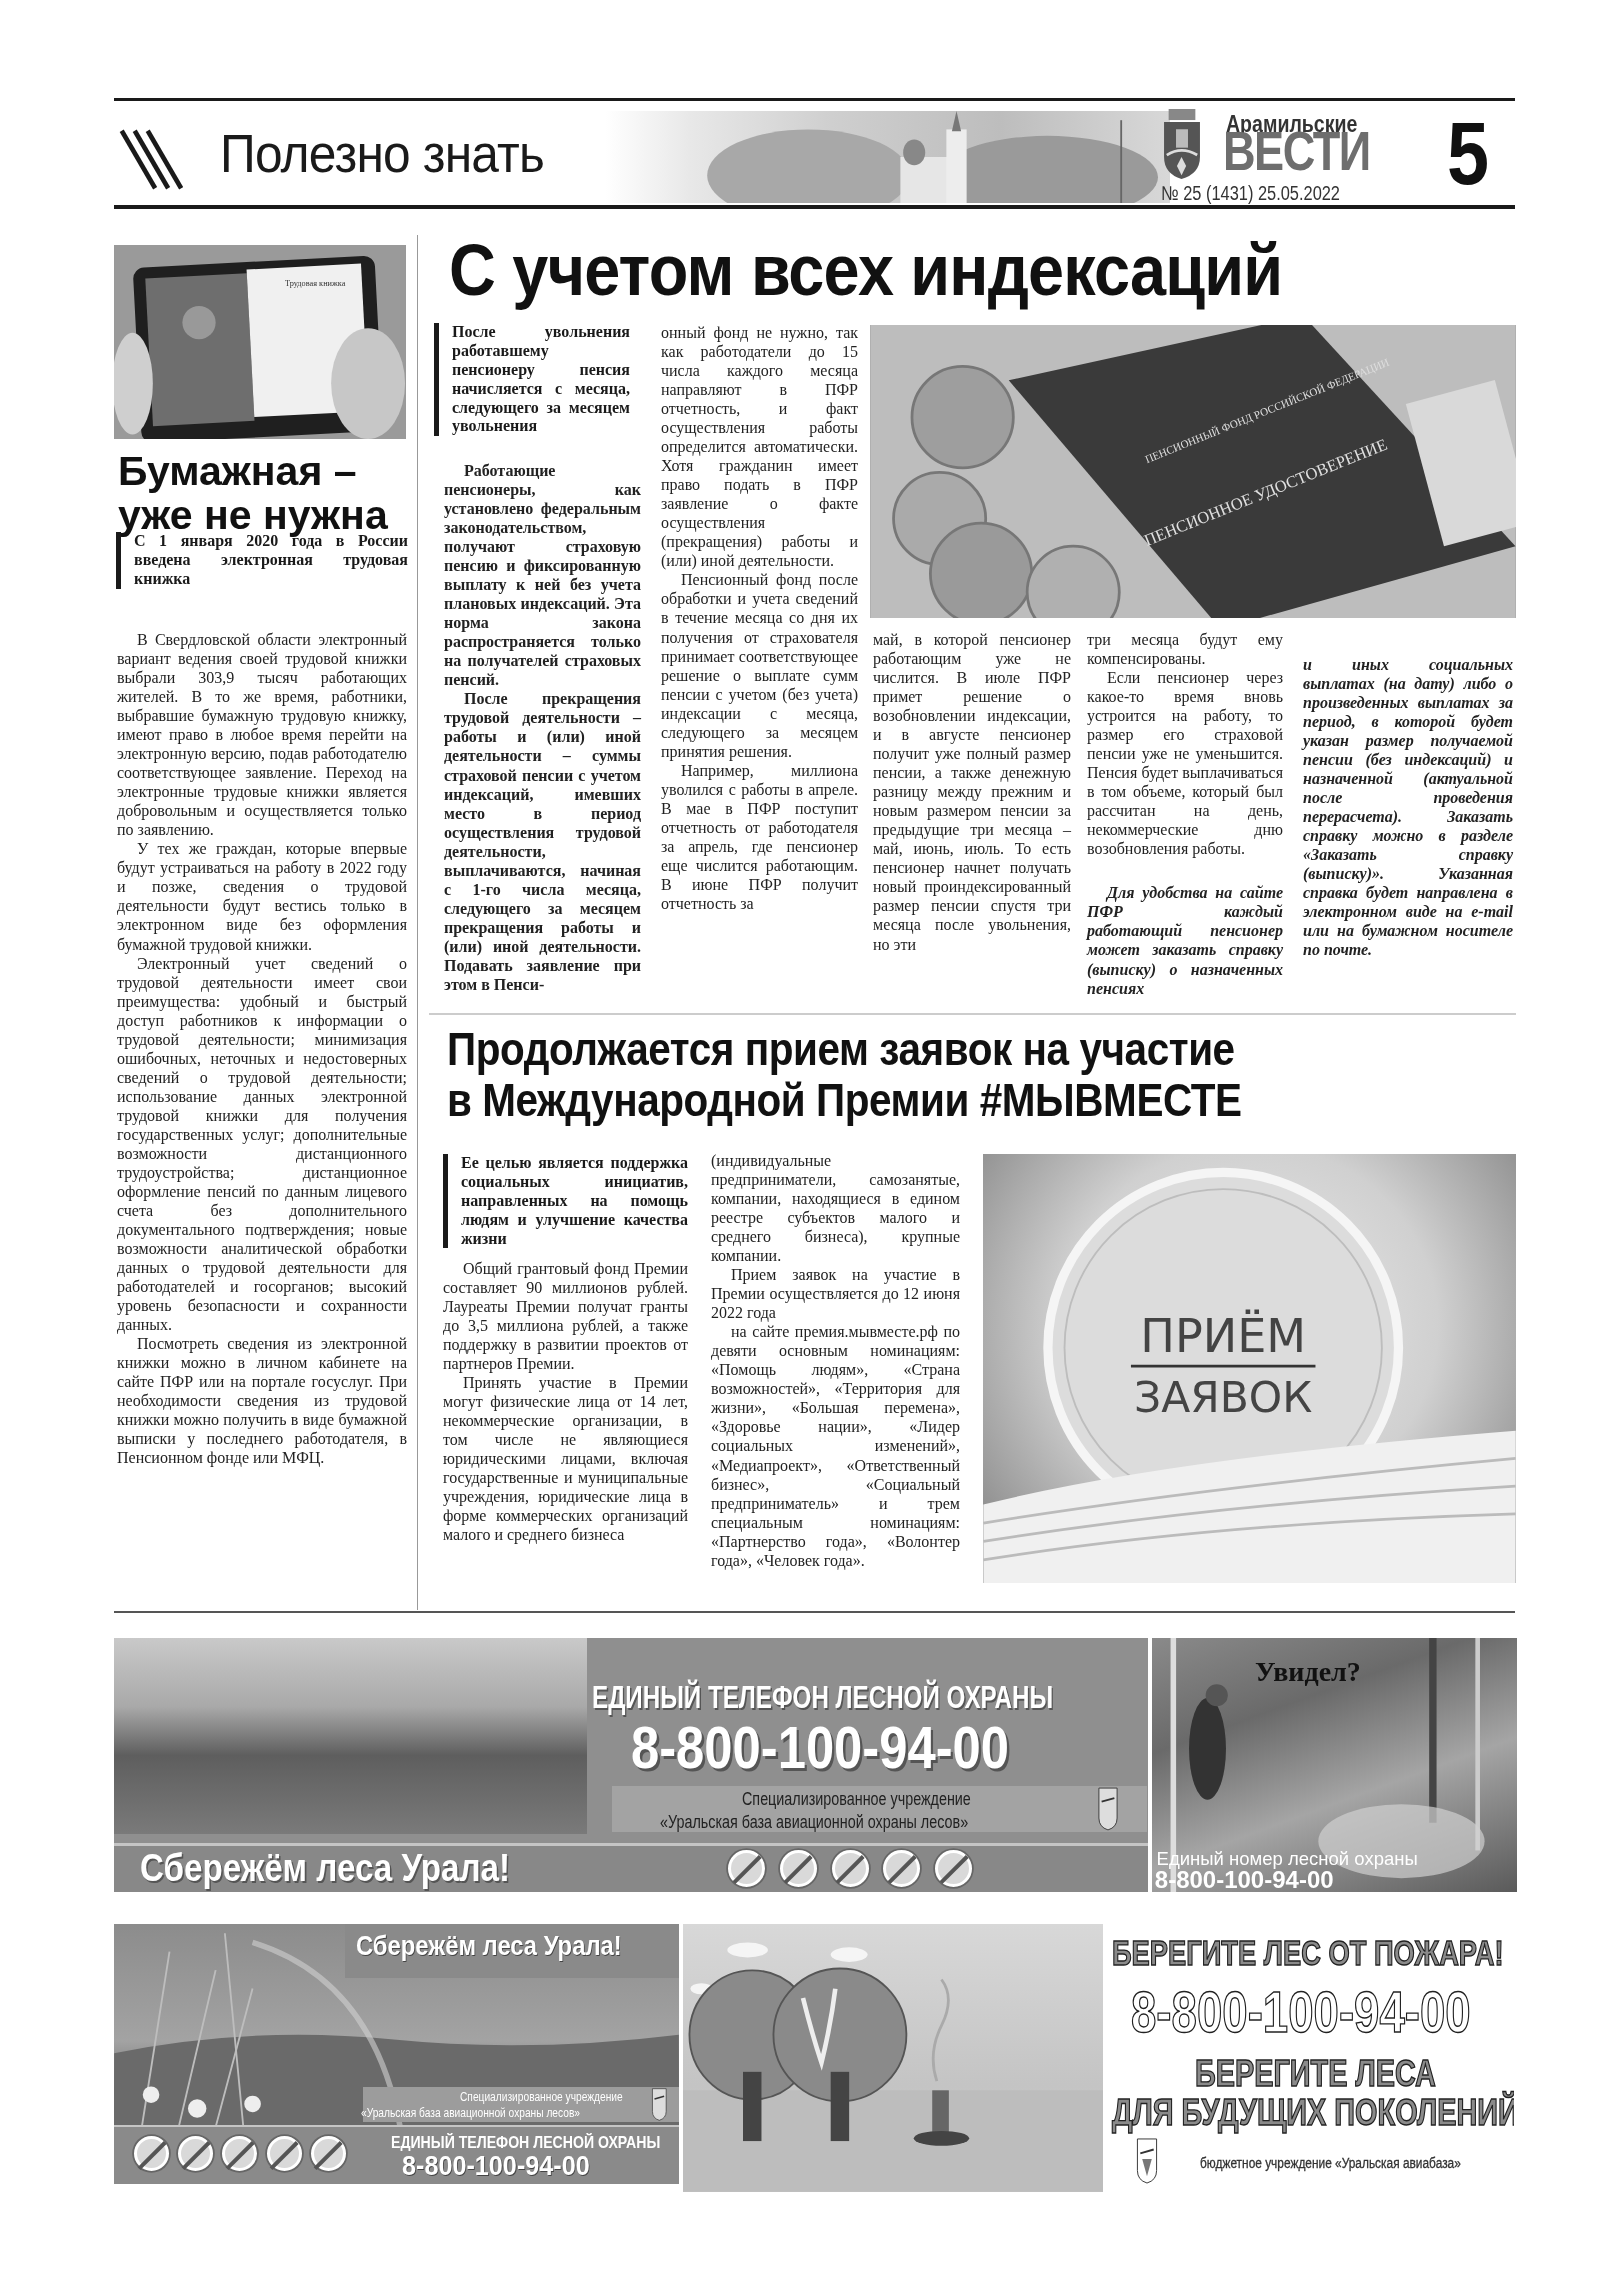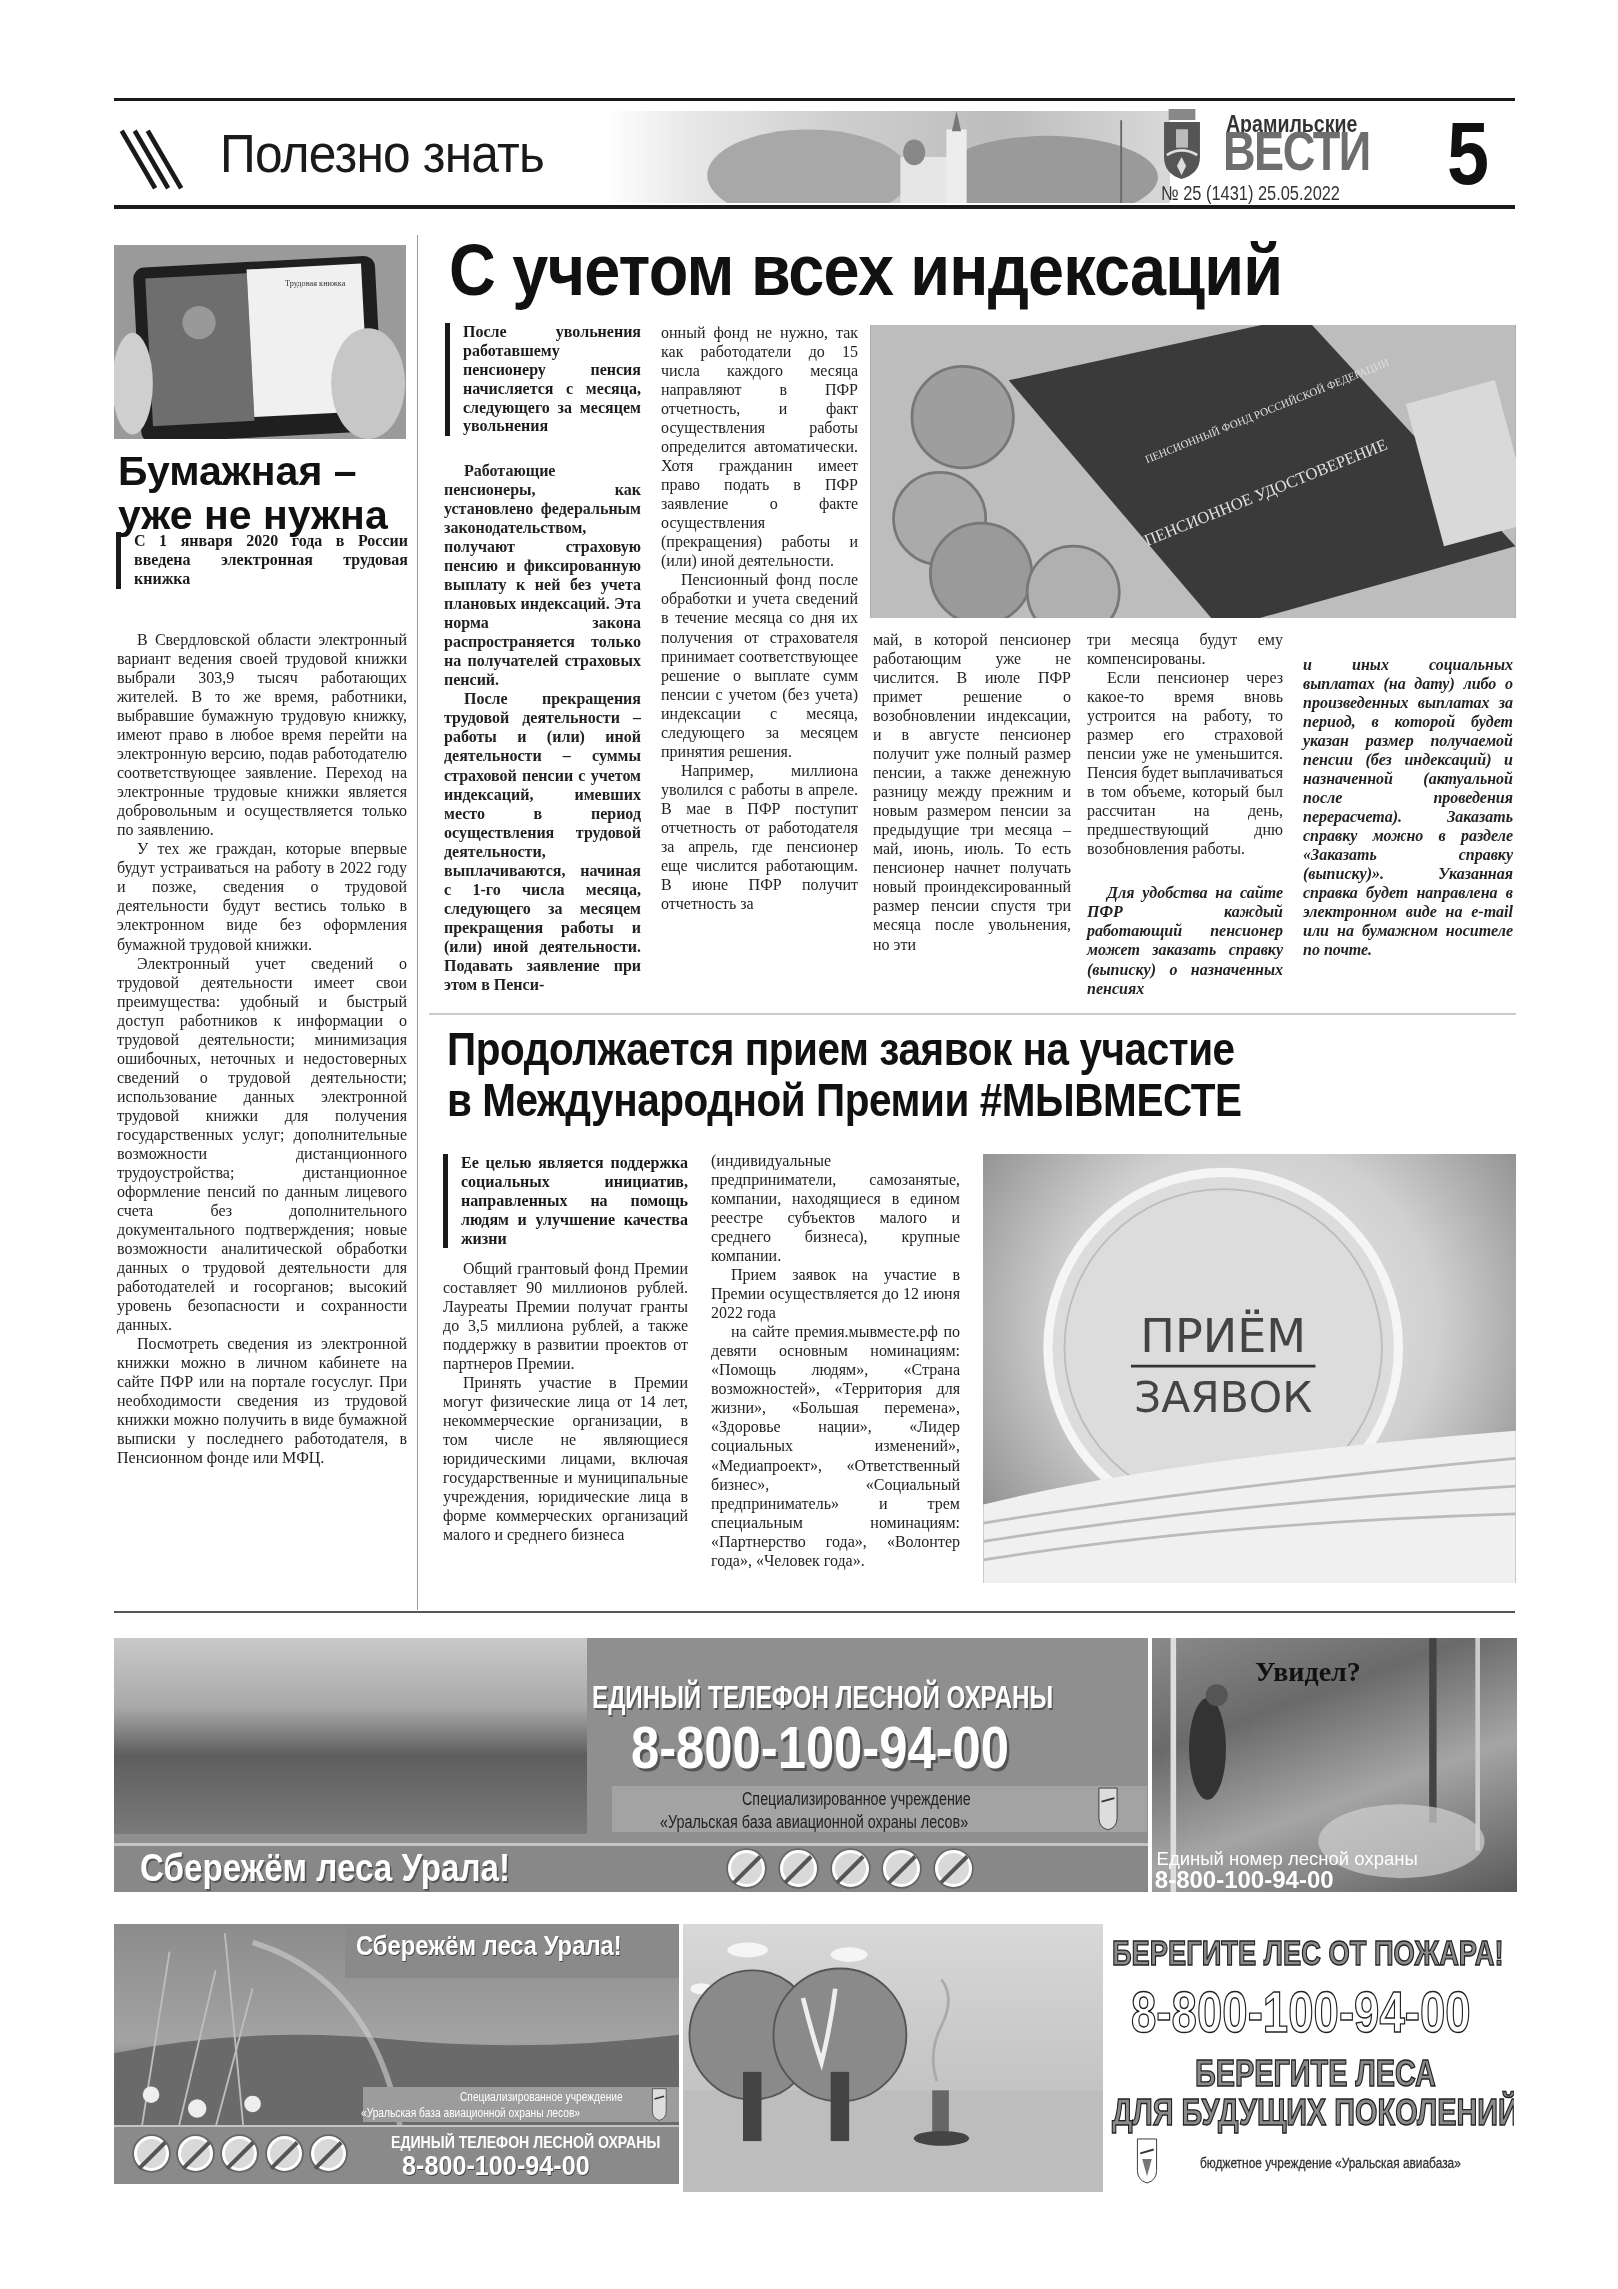--- a/index.html
+++ b/index.html
@@ -29,21 +29,21 @@
   .body { position: absolute; font-size: 16px; line-height: 1.19; text-align: justify; hyphens: manual; color: #222; }
   .body p { text-indent: 20px; }
   #left-body { left: 117px; top: 630px; width: 290px; }
 
   
   .vsep { position: absolute; width: 0.9px; background: #999; }
   #vsep-1 { left: 417px; top: 235px; height: 1375px; }
 
   
   #main-headline { left: 449px; top: 229px; font-family: "Liberation Sans", sans-serif; font-weight: bold; font-size: 72px; letter-spacing: -0.9px; color: #111; transform: scaleX(0.9); transform-origin: left; white-space: nowrap; }
-  #pension-lead { left: 445px; top: 323px; width: 196px; font-family: Liberation Serif, serif; }
+  #pension-lead { left: 434px; top: 323px; width: 196px; font-family: Liberation Serif, serif; }
   #pension-col1 { left: 444px; top: 461px; width: 197px; font-weight: bold; }
   #pension-col2 { left: 661px; top: 323px; width: 197px; }
   #pension-col3 { left: 873px; top: 630px; width: 198px; }
   #pension-col4 { left: 1087px; top: 630px; width: 196px; }
   #pension-col5 { left: 1303px; top: 630px; width: 210px; }
   .bi { font-weight: bold; font-style: italic; margin-top: 25px; }
   #pension-photo { left: 870px; top: 325px; width: 646px; height: 293px; background: #9d9d9d; overflow: hidden; }
 
   
   #hr-mid { left: 429px; top: 1013px; width: 1087px; height: 1.8px; background: #ccc; }
@@ -180,21 +180,21 @@
     <text x="0" y="0" transform="translate(300,150) rotate(-22)" font-family="Liberation Serif, serif" font-size="12" fill="#ddd">ПЕНСИОННЫЙ ФОНД РОССИЙСКОЙ ФЕДЕРАЦИИ</text>
     <text x="0" y="0" transform="translate(300,240) rotate(-22)" font-family="Liberation Serif, serif" font-size="18" fill="#e0e0e0">ПЕНСИОННОЕ УДОСТОВЕРЕНИЕ</text>
     <rect x="600" y="70" width="100" height="160" fill="#d9d9d9" transform="rotate(-15 650 150)"></rect>
   </svg>
 </div>
 <div class="body" id="pension-col3">
   <p style="text-indent:0">май, в которой пенсионер работающим уже не числится. В июле ПФР примет решение о возобновлении индексации, и в августе пенсионер получит уже полный размер пенсии, а также денежную разницу между прежним и новым размером пенсии за предыдущие три месяца – май, июнь, июль. То есть пенсионер начнет получать новый проиндексированный размер пенсии спустя три месяца после увольнения, но эти</p>
 </div>
 <div class="body" id="pension-col4">
   <p style="text-indent:0">три месяца будут ему компенсированы.</p>
-  <p>Если пенсионер через какое-то время вновь устроится на работу, то размер его страховой пенсии уже не уменьшится. Пенсия будет выплачиваться в том объеме, который был рассчитан на день, предшествующий дню возобновления работы.</p>
+  <p>Если пенсионер через какое-то время вновь устроится на работу, то размер его страховой пенсии уже не уменьшится. Пенсия будет выплачиваться в том объеме, который был рассчитан на день, некоммерческие дню возобновления работы.</p>
   <p class="bi">Для удобства на сайте ПФР каждый работающий пенсионер может заказать справку (выписку) о назначенных пенсиях</p>
 </div>
 <div class="body bi" id="pension-col5">
   <p style="text-indent:0">и иных социальных выплатах (на дату) либо о произведенных выплатах за период, в которой будет указан размер получаемой пенсии (без индексаций) и назначенной (актуальной после проведения перерасчета). Заказать справку можно в разделе «Заказать справку (выписку)». Указанная справка будет направлена в электронном виде на e-mail или на бумажном носителе по почте.</p>
 </div>
 
 <div class="abs" id="hr-mid"></div>
 <div class="abs" id="second-headline">
   <div>Продолжается прием заявок на участие</div>
   <div>в Международной Премии #МЫВМЕСТЕ</div>

